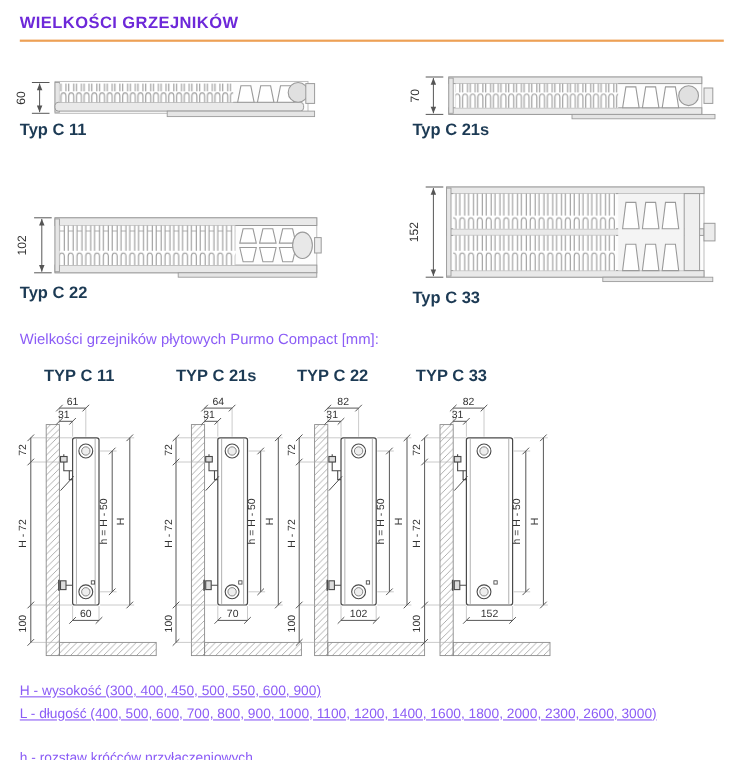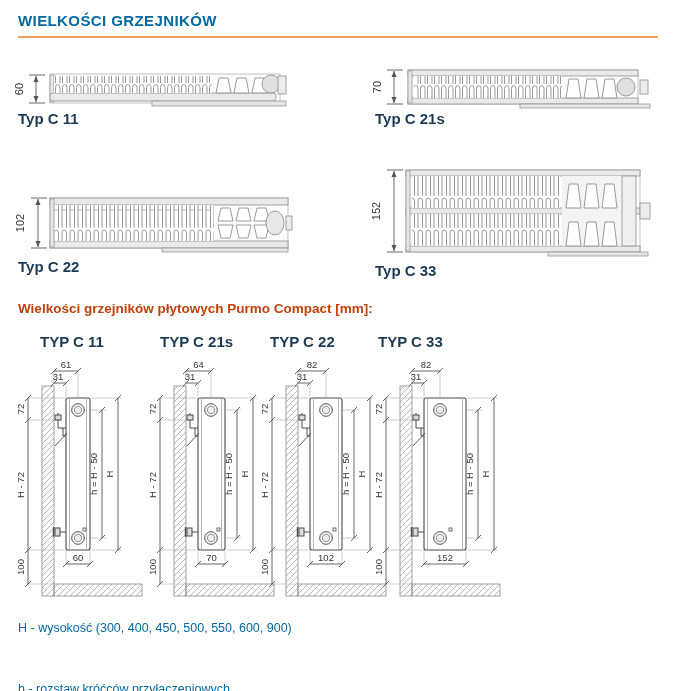--- a/index.html
+++ b/index.html
@@ -1,24 +1,24 @@
 <!DOCTYPE html>
 <html><head>
 <meta charset="utf-8">
 <style>
   html,body{margin:0;padding:0;background:#fff;}
   .page{position:relative;width:676px;height:691px;background:#fff;
         font-family:"Liberation Sans",sans-serif;overflow:hidden;}
   .abs{position:absolute;}
-  .hdr-title{color:#0369a1;font-size:15px;font-weight:600;letter-spacing:.4px;}
+  .hdr-title{color:#6d28d9;font-size:15px;font-weight:600;letter-spacing:.4px;}
   .hdr-line{background:#EDA055;height:2px;}
   .type-label{color:#1C3A54;font-size:15px;font-weight:700;}
-  .subtitle{color:#c2410c;font-size:13.5px;font-weight:700;}
+  .subtitle{color:#8b5cf6;font-size:13.5px;font-weight:400;}
   .col-hdr{color:#1C3A54;font-size:15px;font-weight:700;}
-  .legend-line{color:#0369a1;font-size:12.5px;}
+  .legend-line{color:#8b5cf6;font-size:12.5px;text-decoration:underline;}
   svg text{font-family:"Liberation Sans",sans-serif;}
   .dimtxt{font-size:9.5px;fill:#333;}
   .dimtxt-big{font-size:11px;fill:#333;}
 </style>
 </head>
 <body>
 
 <svg width="0" height="0" style="position:absolute">
   <defs>
     <pattern id="p-hatch" patternUnits="userSpaceOnUse" width="6" height="6">
@@ -370,15 +370,16 @@
     <text class="dimtxt" x="44" y="22" text-anchor="middle">31</text>
     <text class="dimtxt" x="10" y="51" transform="rotate(-90 10 51)" text-anchor="middle">72</text>
     <text class="dimtxt" x="10" y="127" transform="rotate(-90 10 127)" text-anchor="middle">H - 72</text>
     <text class="dimtxt" x="10" y="209" transform="rotate(-90 10 209)" text-anchor="middle">100</text>
     <text class="dimtxt" x="101" y="116" transform="rotate(-90 101 116)" text-anchor="middle">h = H - 50</text>
     <text class="dimtxt" x="117" y="116" transform="rotate(-90 117 116)" text-anchor="middle">H</text>
     <text class="dimtxt" x="73" y="203" text-anchor="middle">152</text>
   </svg>
 
   <div class="abs legend-line" style="left:18px;top:621px;">H - wysokość (300, 400, 450, 500, 550, 600, 900)</div>
+  <div class="abs legend-line" style="left:18px;top:642px;">L - długość (400, 500, 600, 700, 800, 900, 1000, 1100, 1200, 1400, 1600, 1800, 2000, 2300, 2600, 3000)</div>
   <div class="abs legend-line" style="left:18px;top:663px;margin-top:19px;">h - rozstaw króćców przyłączeniowych</div>
 
 </div>
 
 </body></html>

